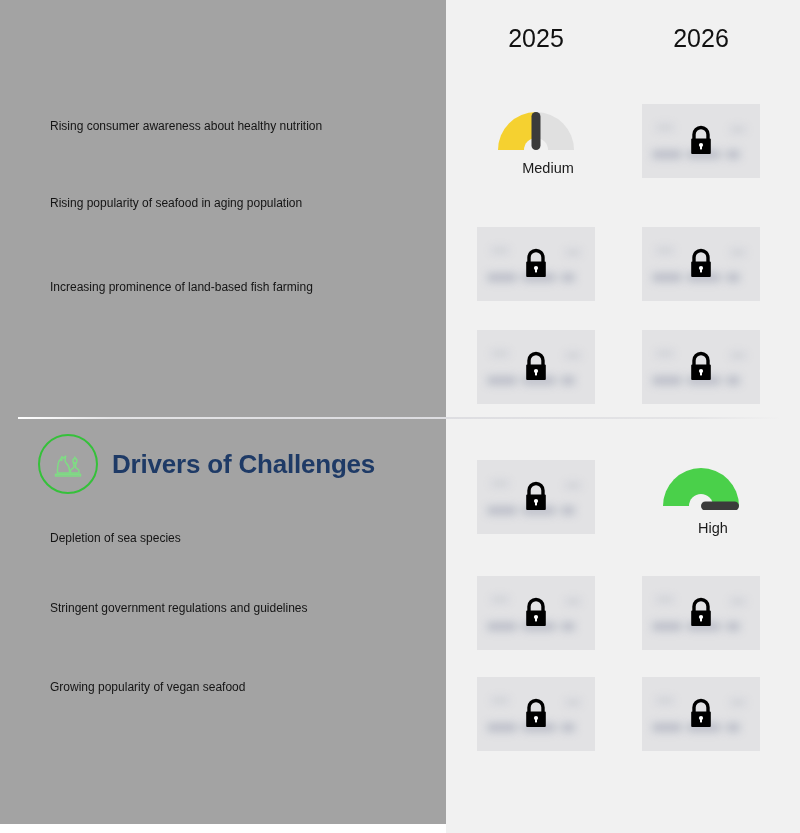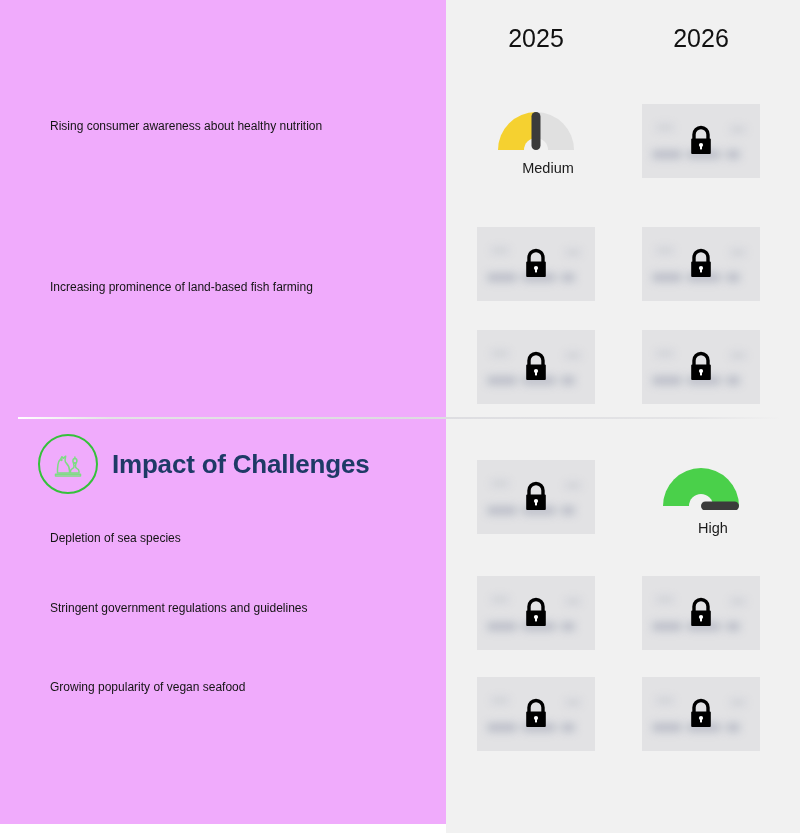--- a/index.html
+++ b/index.html
@@ -9,21 +9,21 @@
     height: 833px;
     background: #ffffff;
     font-family: "Liberation Sans", sans-serif;
     overflow: hidden;
   }
 
   #root {
     position: relative;
     width: 800px;
     height: 824px;
-    background: #f0abfc;
+    background: #a3a3a3;
   }
 
   
   .right-panel {
     position: absolute;
     left: 446px;
     top: 0;
     width: 354px;
     height: 833px;
     background: #f1f1f1;
@@ -191,20 +191,21 @@
   <div class="right-panel"></div>
   <div class="section-divider"></div>
 
   <div class="col-header c2025">2025</div>
   <div class="col-header c2029">2026</div>
 
   <div class="left-col">
 
 
     <div class="item-text item-d0">Rising consumer awareness about healthy nutrition</div>
+    <div class="item-text item-d1">Rising popularity of seafood in aging population</div>
     <div class="item-text item-d2">Increasing prominence of land-based fish farming</div>
 
     <div class="section-head challenges">
       <div class="head-icon">
         <svg width="38" height="38" viewBox="0 0 38 38" fill="none" stroke="#7fdc84" stroke-width="1.5" stroke-linecap="round" stroke-linejoin="round">
 
           <path d="M8.5 28 h12 v-2.2 c0 -3.4 -1.2 -5.6 -3 -7.4
                    c-1.3 -1.3 -1.6 -2.3 -1.4 -3.8
                    l0.6 -3.4 l-2.6 2.1 l-1.1 -1.6 l-1.2 2.2
                    c-1.6 1.5 -2.6 3.4 -2.8 5.6 l-0.5 4.6 z"></path>
@@ -213,21 +214,21 @@
           <path d="M21.5 28 h8.5 v-1.8 c0 -1.5 -1 -2.2 -2.2 -2.8
                    c-1.1 -0.6 -1.5 -1.5 -1.3 -2.7 l0.5 -2.6
                    h-2.5 l0.5 2.6 c0.2 1.2 -0.2 2.1 -1.3 2.7
                    c-1.2 0.6 -2.2 1.3 -2.2 2.8 z"></path>
           <ellipse cx="25.9" cy="15.8" rx="2" ry="2.4"></ellipse>
           <path d="M25.9 11.9 v1.6"></path>
 
           <path d="M6.5 31 h25 v-1.7 h-25 z"></path>
         </svg>
       </div>
-      <div class="head-title">Impact of Challenges</div>
+      <div class="head-title">Drivers of Challenges</div>
     </div>
 
     <div class="item-text item-c0">Depletion of sea species</div>
     <div class="item-text item-c1">Stringent government regulations and guidelines</div>
     <div class="item-text item-c2">Growing popularity of vegan seafood</div>
   </div>
 
   <div class="cell col-x-2025 row-y-0">
     <div class="gauge medium">
       <svg class="gauge-svg" width="84" height="48" viewBox="0 0 84 48">

